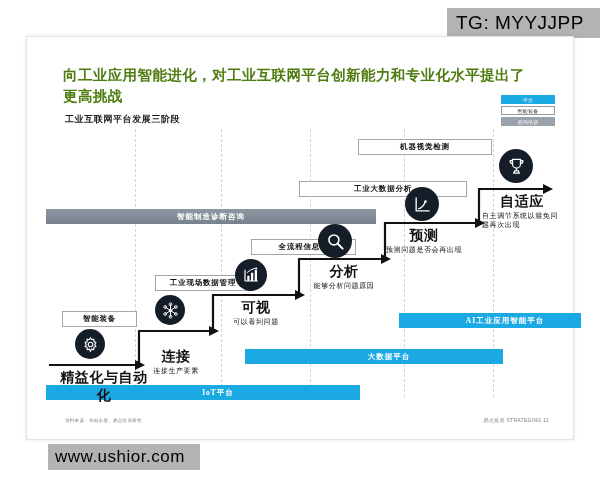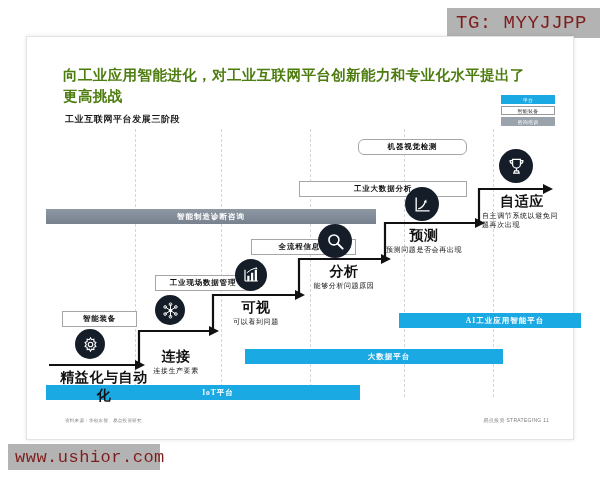--- a/index.html
+++ b/index.html
@@ -13,26 +13,27 @@
     height: 480px;
     background: #ffffff;
     font-family: "Liberation Serif", "DejaVu Serif", serif;
     overflow: hidden;
   }
 
   
   .wm {
     position: absolute;
     background: #b3b3b3;
-    color: #7f1d1d;
-    font-family: Liberation Mono, monospace;
+    color: #000000;
+    font-family: Liberation Sans, sans-serif;
     letter-spacing: .5px;
     display: flex;
     align-items: center;
     justify-content: center;
+    margin-left: 40px;
   }
   #wm-tg {
     right: 0px;
     top: 8px;
     width: 153px;
     height: 30px;
     font-size: 19px;
     justify-content: flex-start;
     padding-left: 9px;
     box-sizing: border-box;
@@ -238,21 +239,21 @@
     </div>
 
     <div id="plot">
 
       <div class="vline" style="left:108px;"></div>
       <div class="vline" style="left:194px;"></div>
       <div class="vline" style="left:283px;"></div>
       <div class="vline" style="left:377px;"></div>
       <div class="vline" style="left:466px;"></div>
 
-      <div class="box" style="left:331px; top:10px; width:109px;border-radius:6px;">机器视觉检测</div>
+      <div class="box" style="left:331px; top:10px; width:134px;">机器视觉检测</div>
 
       <div class="box" style="left:272px; top:52px; width:168px;">工业大数据分析</div>
 
       <div class="box" style="left:224px; top:110px; width:105px;">全流程信息化</div>
 
       <div class="box" style="left:128px; top:146px; width:96px;">工业现场数据管理</div>
 
       <div class="box" style="left:35px; top:182px; width:75px;">智能装备</div>
 
       <div class="graybar" style="left:19px; top:80px; width:330px;">智能制造诊断咨询</div>

